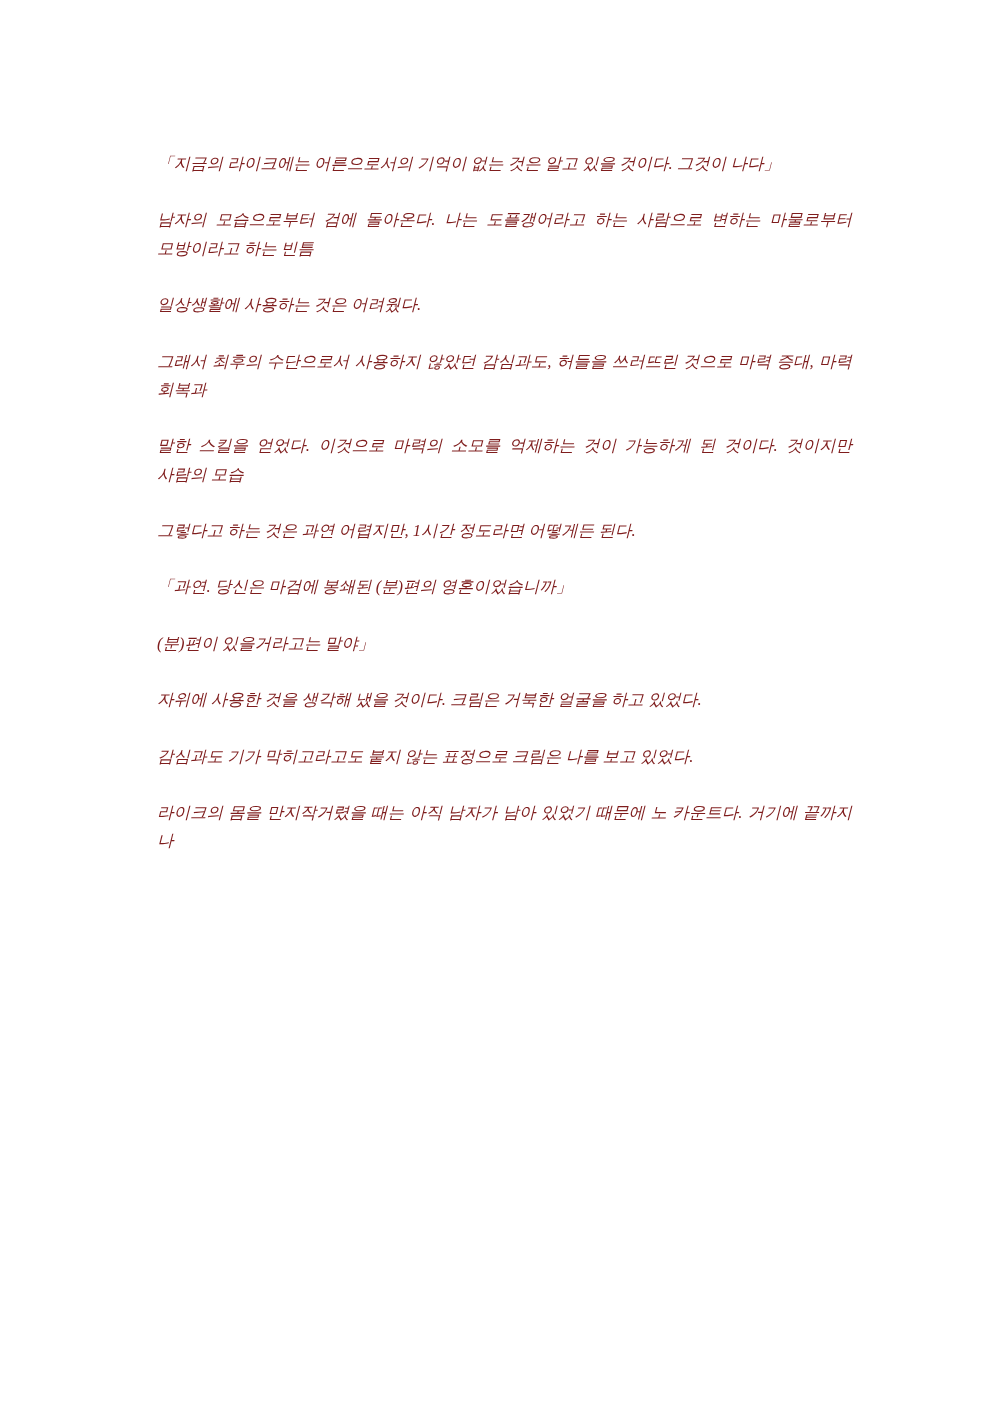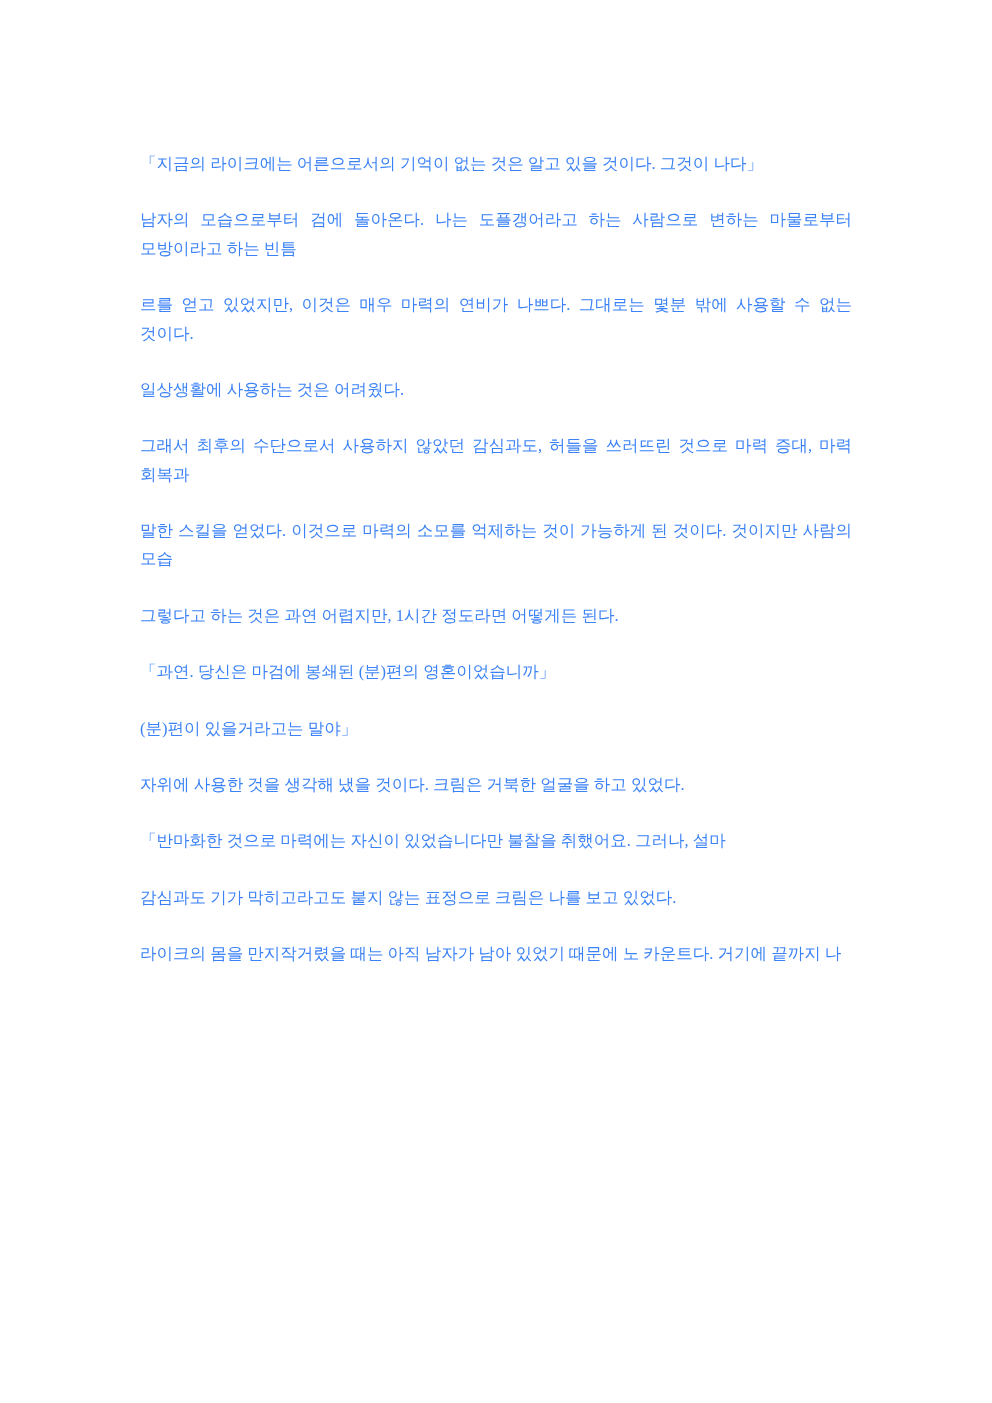--- a/index.html
+++ b/index.html
@@ -20,49 +20,48 @@
     width: 992px;
     height: 1403px;
     box-sizing: border-box;
     padding: 150px 140px 0 140px;
     background: #ffffff;
   }
   .doc-body {
     width: 712px;
   }
   p.para {
-    margin: 0 0 28px 0;
+    margin: 0 0 28px 17px;
     font-size: 16.5px;
     line-height: 1.72;
     text-align: justify;
     text-justify: inter-word;
     word-break: keep-all;
-    color: #3b82f6;
+    color: #7f1d1d;
+    font-style: italic;
   }
   p.para:last-child {
     margin-bottom: 0;
   }
   p.para.nojustify {
     text-align: left;
   }
 </style>
 </head>
 <body>
 
 <div class="page">
   <div class="doc-body">
 
     <p class="para nojustify">「지금의 라이크에는 어른으로서의 기억이 없는 것은 알고 있을 것이다. 그것이 나다」</p>
     <p class="para">남자의 모습으로부터 검에 돌아온다. 나는 도플갱어라고 하는 사람으로 변하는 마물로부터 모방이라고 하는 빈틈</p>
-    <p class="para">르를 얻고 있었지만, 이것은 매우 마력의 연비가 나쁘다. 그대로는 몇분 밖에 사용할 수 없는 것이다.</p>
     <p class="para nojustify">일상생활에 사용하는 것은 어려웠다.</p>
     <p class="para">그래서 최후의 수단으로서 사용하지 않았던 감심과도, 허들을 쓰러뜨린 것으로 마력 증대, 마력 회복과</p>
     <p class="para">말한 스킬을 얻었다. 이것으로 마력의 소모를 억제하는 것이 가능하게 된 것이다. 것이지만 사람의 모습</p>
     <p class="para nojustify">그렇다고 하는 것은 과연 어렵지만, 1시간 정도라면 어떻게든 된다.</p>
     <p class="para nojustify">「과연. 당신은 마검에 봉쇄된 (분)편의 영혼이었습니까」</p>
     <p class="para nojustify">(분)편이 있을거라고는 말야」</p>
     <p class="para nojustify">자위에 사용한 것을 생각해 냈을 것이다. 크림은 거북한 얼굴을 하고 있었다.</p>
-    <p class="para">「반마화한 것으로 마력에는 자신이 있었습니다만 불찰을 취했어요. 그러나, 설마</p>
     <p class="para nojustify">감심과도 기가 막히고라고도 붙지 않는 표정으로 크림은 나를 보고 있었다.</p>
     <p class="para">라이크의 몸을 만지작거렸을 때는 아직 남자가 남아 있었기 때문에 노 카운트다. 거기에 끝까지 나</p>
 
   </div>
 </div>
 
 </body></html>

